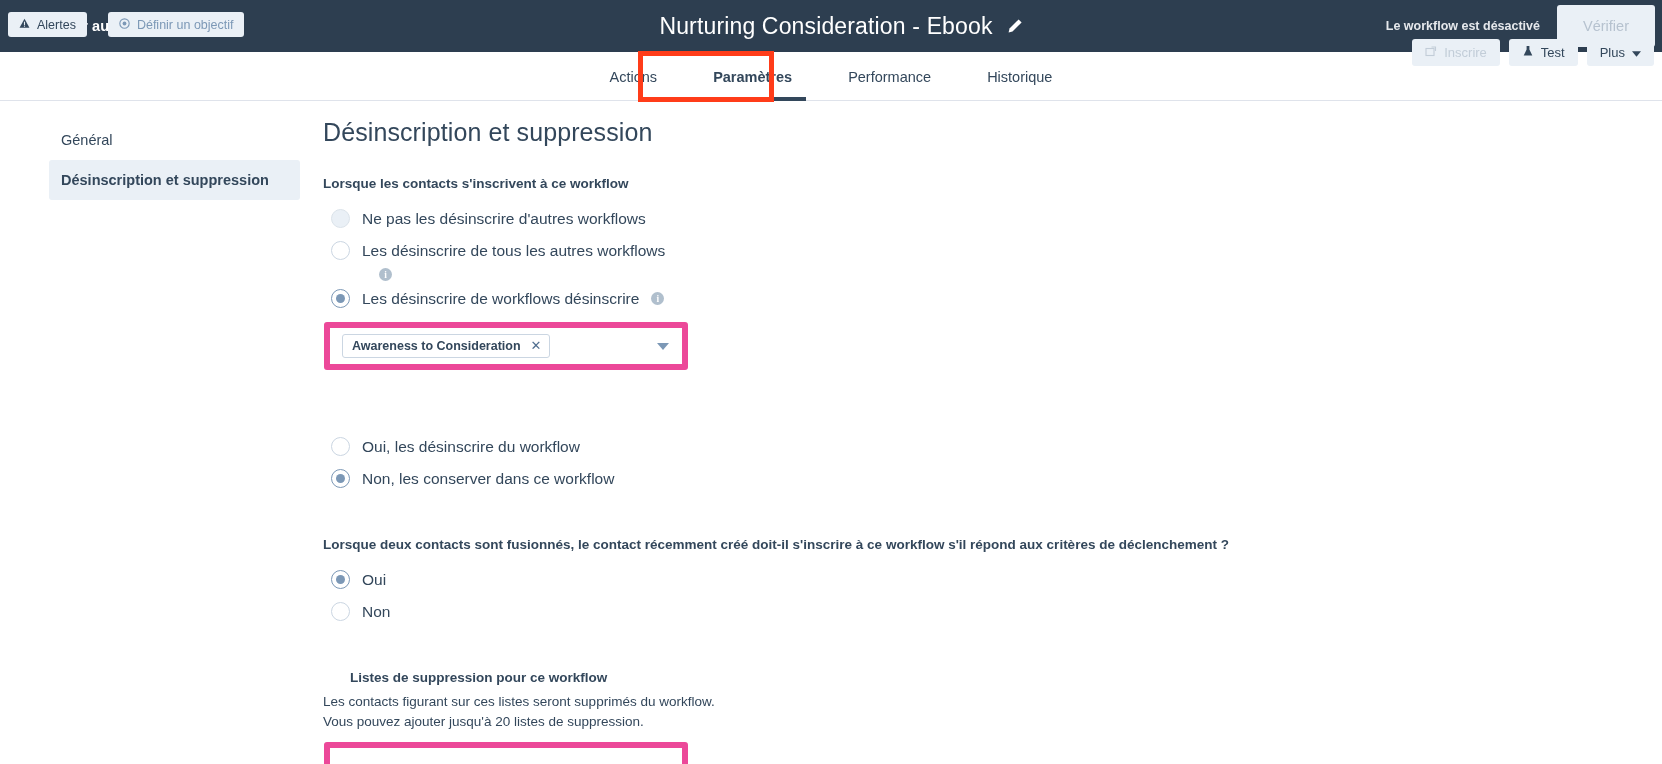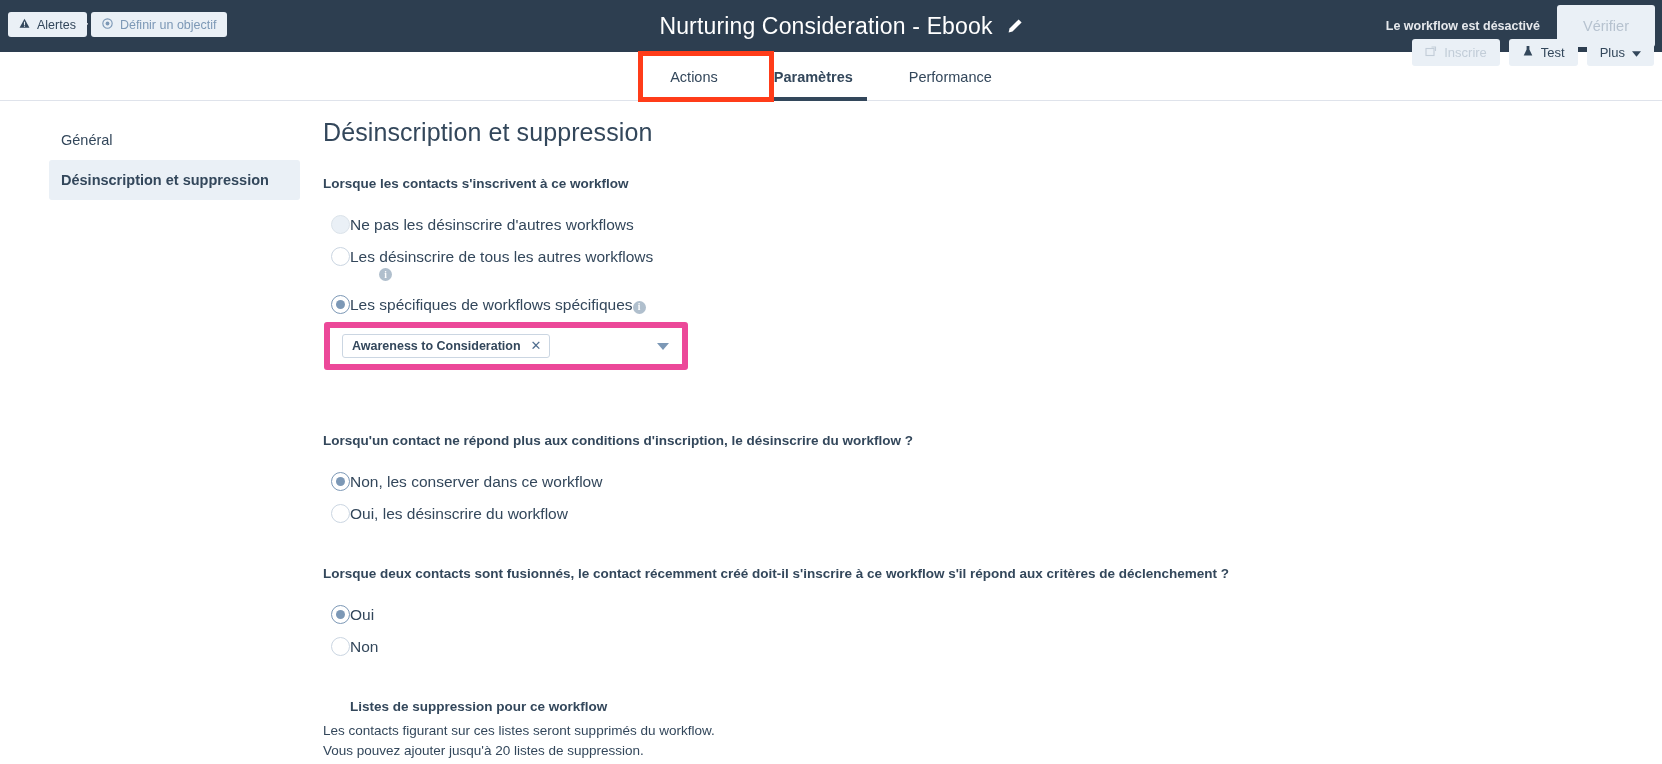--- a/index.html
+++ b/index.html
@@ -52,21 +52,21 @@
     border:none; border-radius:3px;
     font-size:14.5px; font-family:"Liberation Sans",sans-serif;
     margin-right:7px; cursor:default;
   }
 
   
   .subbar{
     position:absolute; left:0; top:52px; width:1662px; height:49px;
     background:#ffffff; border-bottom:1px solid #dfe3eb;
   }
-  .subbar-left{ position:absolute; left:8px; top:0; height:49px; display:flex; align-items:center; gap:4px;}
+  .subbar-left{ position:absolute; left:8px; top:0; height:49px; display:flex; align-items:center; gap:21px;}
   .tbtn{
     display:inline-flex; align-items:center; gap:7px;
     height:25px; padding:0 11px;
     background:#eaf0f6; border:none; border-radius:3px;
     color:#33475b; font-size:12.5px; font-family:"Liberation Sans",sans-serif;
     cursor:pointer; white-space:nowrap;
   }
   .tbtn.muted{ color:#7c98b6; }
   .subbar-right{ position:absolute; right:8px; top:0; height:49px; display:flex; align-items:center; gap:9px;margin-top:28px;}
   .tbtn2{
@@ -109,21 +109,21 @@
 
   
   .content{ position:absolute; left:323px; top:118px; width:1200px; }
   h1.page-title{
     margin:0 0 28px 0; font-size:25px; font-weight:400; color:#33475b; letter-spacing:.1px;
   }
   .q-label{
     font-size:13.5px; font-weight:700; color:#33475b; margin-bottom:10px; line-height:1.4;
   }
   .radio-row{
-    display:flex; align-items:flex-end; gap:0; margin:0 0 2px 8px; height:30px;
+    display:flex; align-items:center; gap:12px; margin:0 0 2px 8px; height:30px;
     cursor:pointer;
   }
   .radio{
     width:19px; height:19px; border-radius:50%;
     border:1.6px solid #cbd6e2; background:#fff; flex:0 0 19px;
     display:flex; align-items:center; justify-content:center;
   }
   .radio.filled{ background:#eaf0f6; border-color:#dbe3ea; }
   .radio.checked{ border-color:#7c98b6; }
   .radio.checked::after{
@@ -245,20 +245,23 @@
   <div class="tabs">
     <div class="tab">
       <span>Actions</span>
     </div>
     <div class="tab active">
       <span>Paramètres</span>
     </div>
     <div class="tab">
       <span>Performance</span>
     </div>
+    <div class="tab">
+      <span>Historique</span>
+    </div>
   </div>
   <div class="tab-highlight"></div>
 
   <div class="leftnav">
     <div class="nav-item">
       <span>Général</span>
     </div>
     <div class="nav-item active">
       <span>Désinscription et suppression</span>
     </div>
@@ -278,43 +281,42 @@
     <div class="radio-row">
       <span class="radio"></span>
       <span class="radio-label">Les désinscrire de tous les autres workflows</span>
     </div>
     <div class="info-below">
       <span class="info-i">i</span>
     </div>
 
     <div class="radio-row">
       <span class="radio checked"></span>
-      <span class="radio-label">Les spécifiques de workflows spécifiques</span>
+      <span class="radio-label">Les désinscrire de workflows désinscrire</span>
       <span class="info-i">i</span>
     </div>
 
     <div class="selectbox" style="margin-top:8px;">
       <span class="tag">
         <span>Awareness to Consideration</span>
         <span class="tag-x">✕</span>
       </span>
       <span class="caret"></span>
     </div>
 
     <div class="spacer-lg"></div>
 
-    <div class="q-label">Lorsqu'un contact ne répond plus aux conditions d'inscription, le désinscrire du workflow ?</div>
-
+
+    <div class="radio-row">
+      <span class="radio"></span>
+      <span class="radio-label">Oui, les désinscrire du workflow</span>
+    </div>
     <div class="radio-row">
       <span class="radio checked"></span>
       <span class="radio-label">Non, les conserver dans ce workflow</span>
-    </div>
-    <div class="radio-row">
-      <span class="radio"></span>
-      <span class="radio-label">Oui, les désinscrire du workflow</span>
     </div>
 
     <div class="spacer-md"></div>
 
     <div class="q-label">Lorsque deux contacts sont fusionnés, le contact récemment créé doit-il s'inscrire à ce workflow s'il répond aux critères de déclenchement ?</div>
 
     <div class="radio-row">
       <span class="radio checked"></span>
       <span class="radio-label">Oui</span>
     </div>

